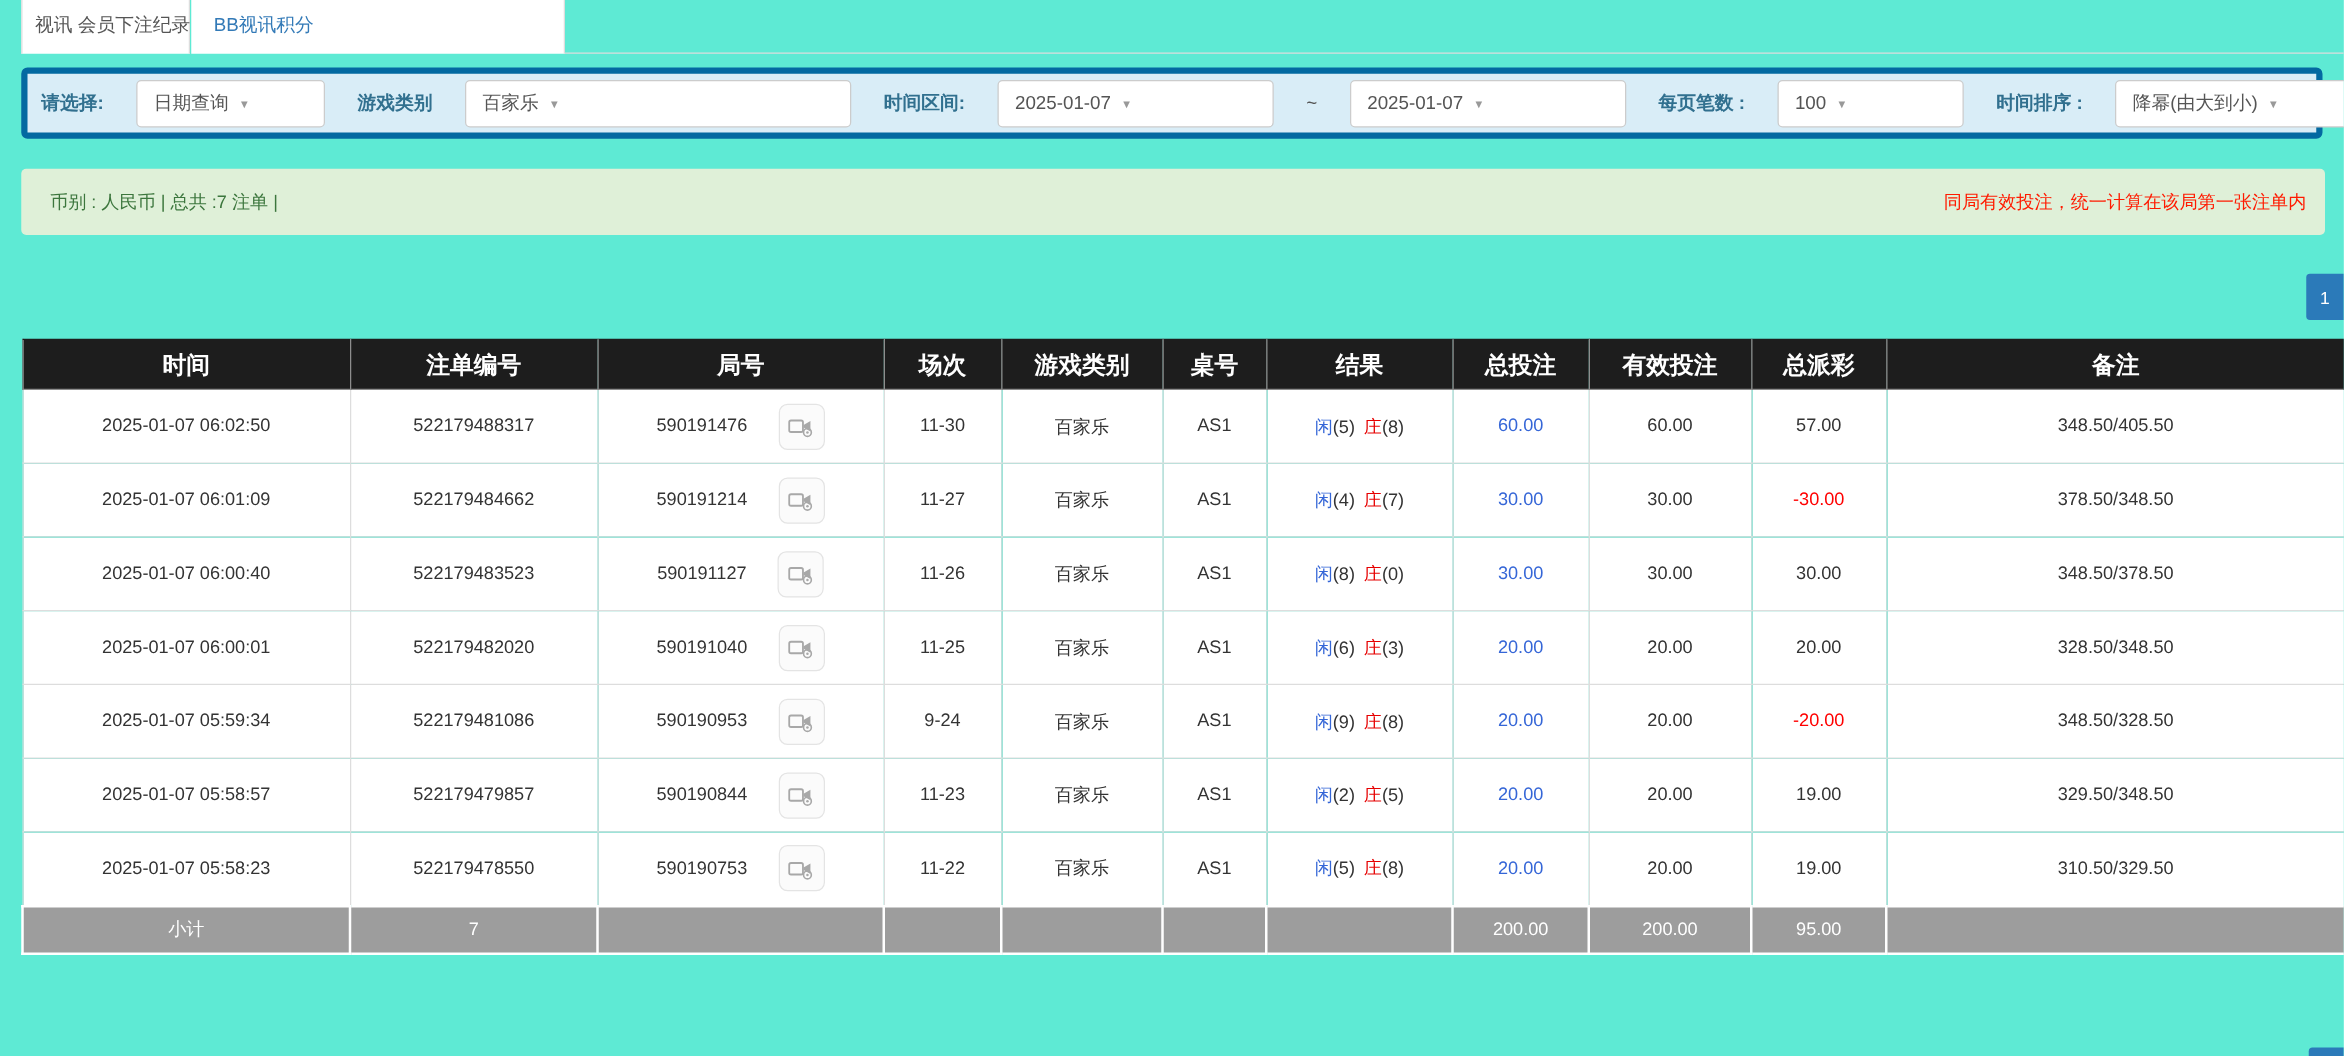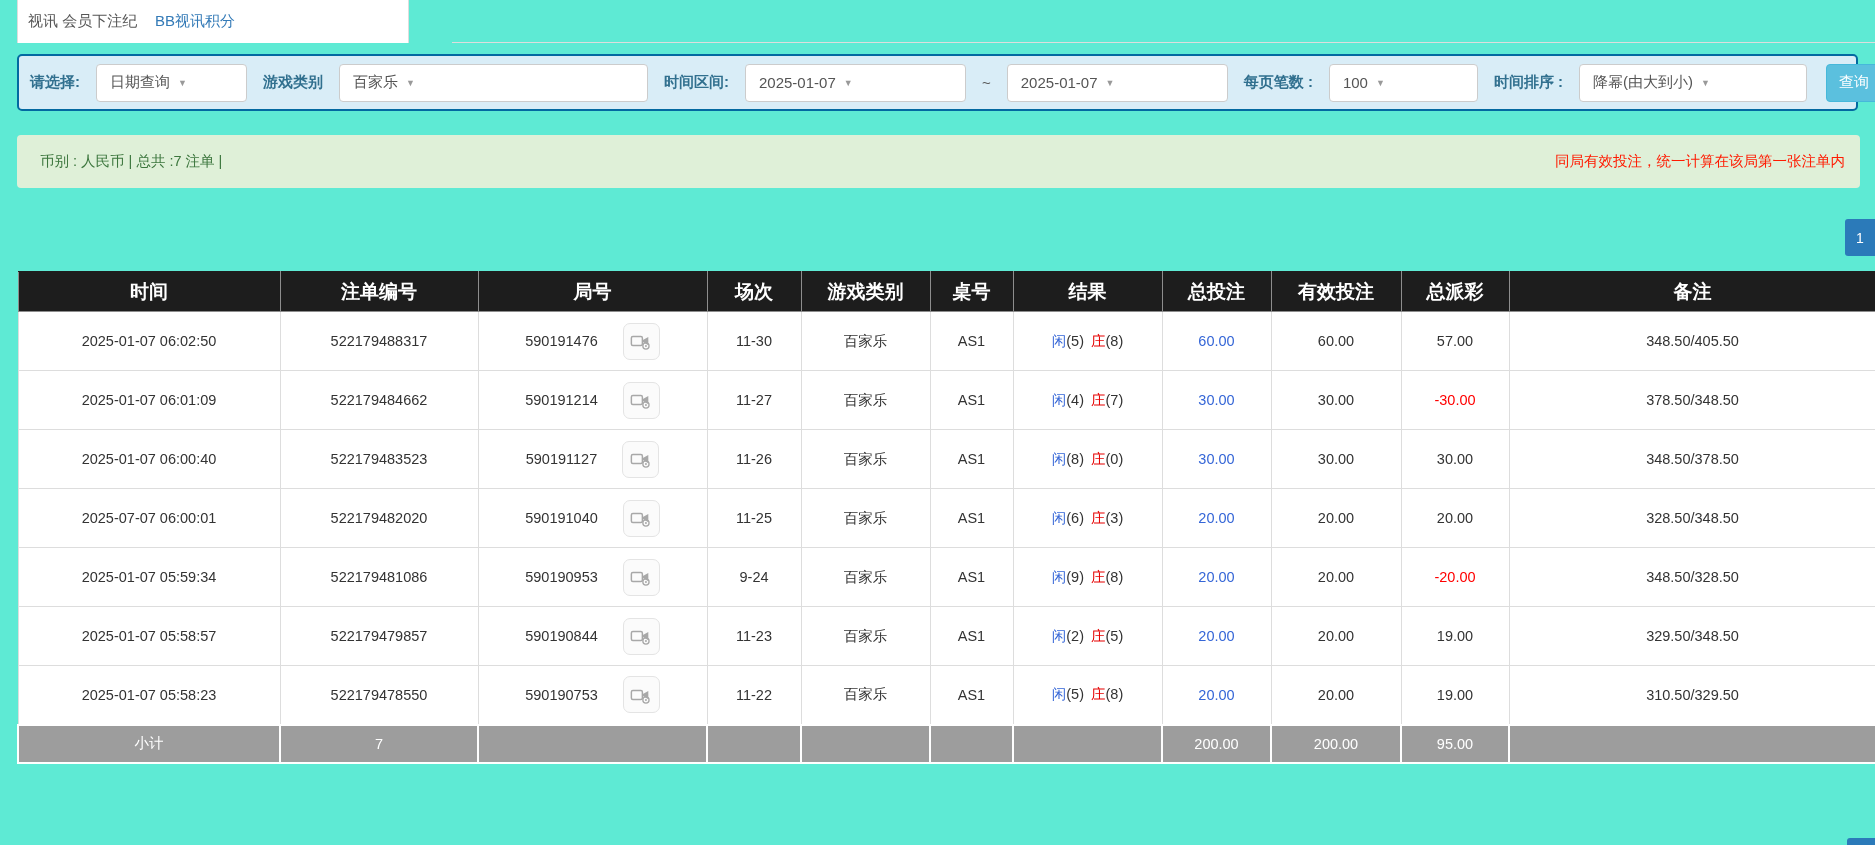--- a/index.html
+++ b/index.html
@@ -4,24 +4,24 @@
 <style>
   * { box-sizing: border-box; }
   body { margin: 0; background: #fff; font-family: "Liberation Sans", "DejaVu Sans", sans-serif; }
   .page { position: relative; width: 1875px; height: 845px; overflow: hidden; background: #5eead4; }
 
   
   .tabbar { position: absolute; top: 0; left: 0; right: 0; height: 43px; }
   .tabbar::after { content: ""; position: absolute; left: 452px; right: 0; bottom: 0; height: 1px; background: #ddd; }
   .tab { position: absolute; top: 0; height: 43px; line-height: 42px; background: #fff; font-size: 15px; cursor: pointer; white-space: nowrap; }
   .tab-active { left: 17px; width: 135px; padding: 0 6px 0 10px; color: #555; border-left: 1px solid #ddd; border-right: 1px solid #ddd; }
-  .tab-link { left: 137px; width: 272px; padding: 0 16px 0 18px; color: #337ab7; border-right: 1px solid #ddd; }
-
-  
-  .filterbar { position: absolute; left: 17px; top: 54px; width: 1841px; height: 57px; background: #d9edf7; border: 2px solid #0369a1; border-radius: 5px; display: flex; align-items: center; gap: 16px; padding: 0 11px; font-size: 15px; }
+  .tab-link { left: 153px; width: 299px; padding: 0 16px 0 18px; color: #337ab7; border-right: 1px solid #ddd; }
+
+  
+  .filterbar { position: absolute; left: 17px; top: 54px; width: 1841px; height: 57px; background: #d9edf7; border: 5px solid #0369a1; border-radius: 5px; display: flex; align-items: center; gap: 26px; padding: 0 11px; font-size: 15px; }
   .flabel { color: #31708f; font-weight: bold; white-space: nowrap; }
   .select { background: #fff; border: 1px solid #ccc; border-radius: 4px; height: 38px; display: flex; align-items: center; justify-content: flex-start; padding: 0 9px 0 13px; color: #555; cursor: pointer; flex: none; }
   .caret { color: #999; font-size: 9px; margin-left: 8px; }
   .w-type { width: 151px; }
   .w-game { width: 309px; }
   .w-date { width: 221px; }
   .w-size { width: 149px; }
   .w-sort { width: 228px; }
   .tilde { color: #555; }
   .btn-search { background: #5bc0de; color: #fff; border: 1px solid #46b8da; border-radius: 4px; height: 38px; width: 56px; font-size: 15px; cursor: pointer; margin-left: 3px; flex: none; }
@@ -221,21 +221,21 @@
     <td>
       <span class="res-player">闲</span><span>(8)</span><span class="res-banker">庄</span><span>(0)</span>
     </td>
     <td class="cell-total-bet">30.00</td>
     <td>30.00</td>
     <td class="payout">30.00</td>
     <td>348.50/378.50</td>
   </tr>
 
   <tr class="data-row">
-    <td>2025-07-07 06:00:01</td>
+    <td>2025-01-07 06:00:01</td>
     <td>522179482020</td>
     <td>
       <span class="round-wrap">
         <span>590191040</span>
         <span class="video-btn">
           <span style="display:inline-flex;">
             <svg width="22" height="22" viewBox="0 0 24 24">
               <rect x="1.5" y="7" width="12" height="10" rx="1.6" fill="none" stroke="#a8a8a8" stroke-width="1.6"></rect>
               <path d="M14 11 L20 7.5 V16.5 L14 13 Z" fill="#a8a8a8"></path>
               <circle cx="17.4" cy="17.4" r="3.4" fill="none" stroke="#a8a8a8" stroke-width="1.4"></circle>

